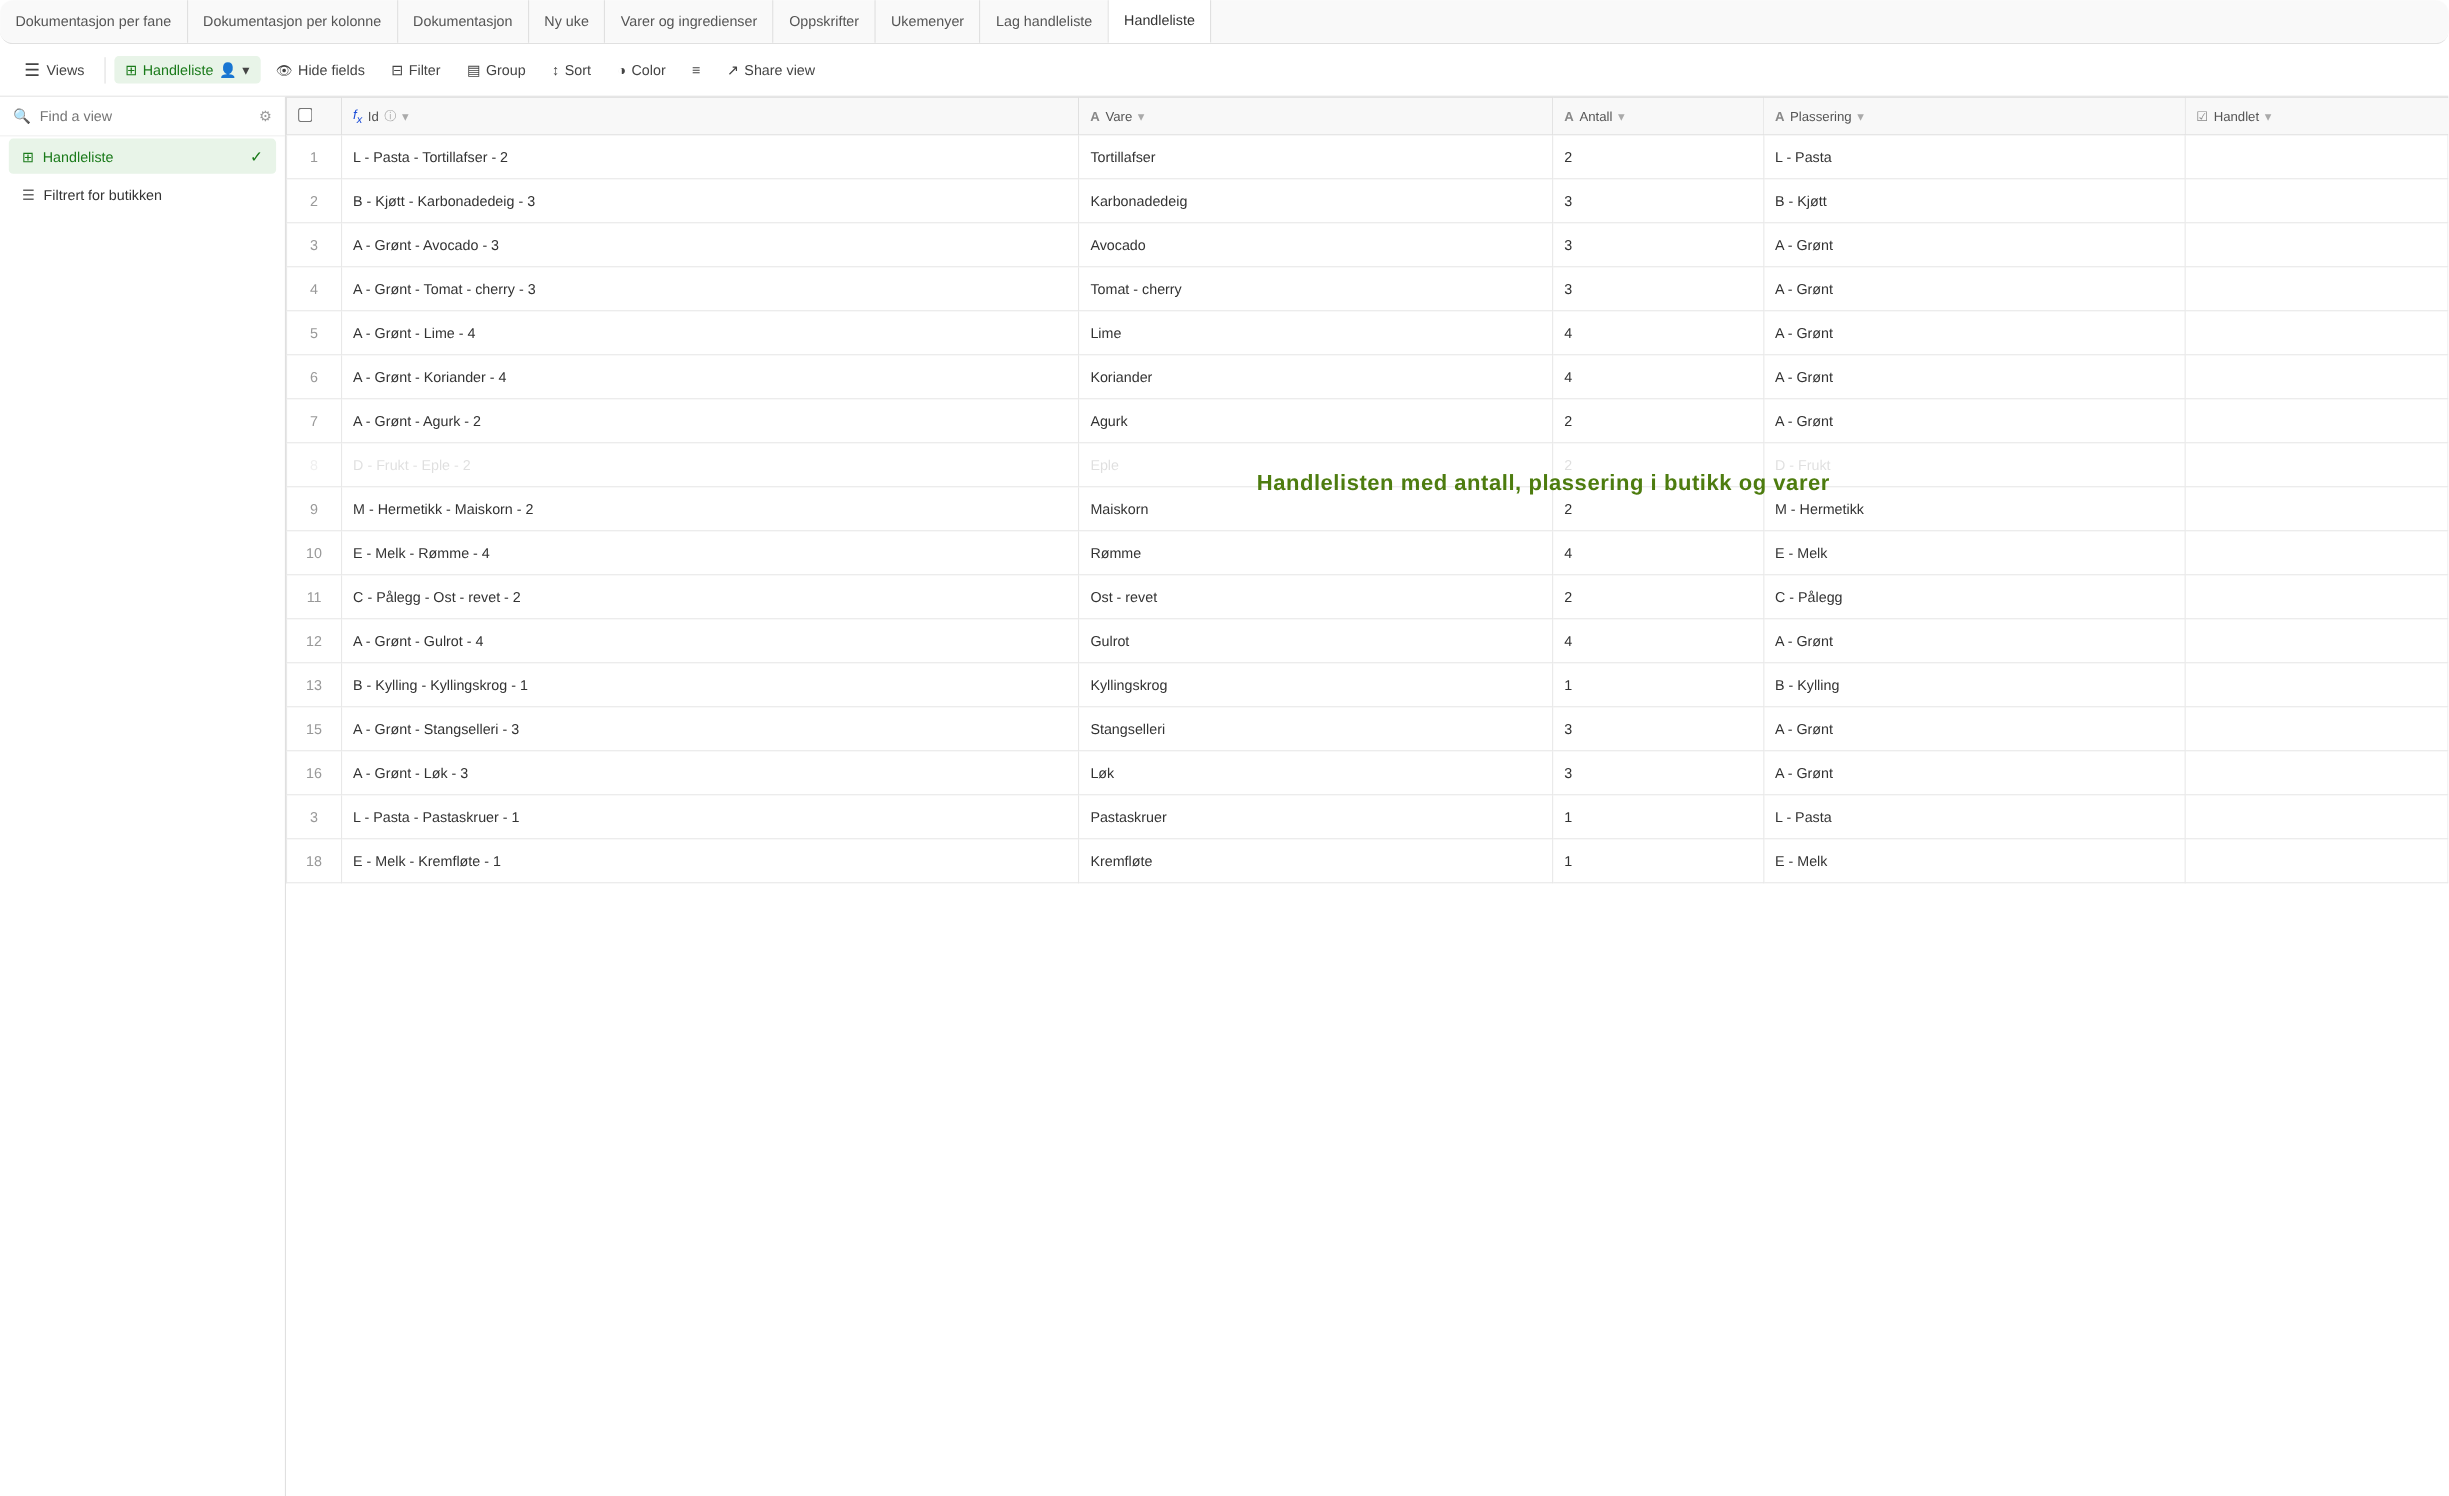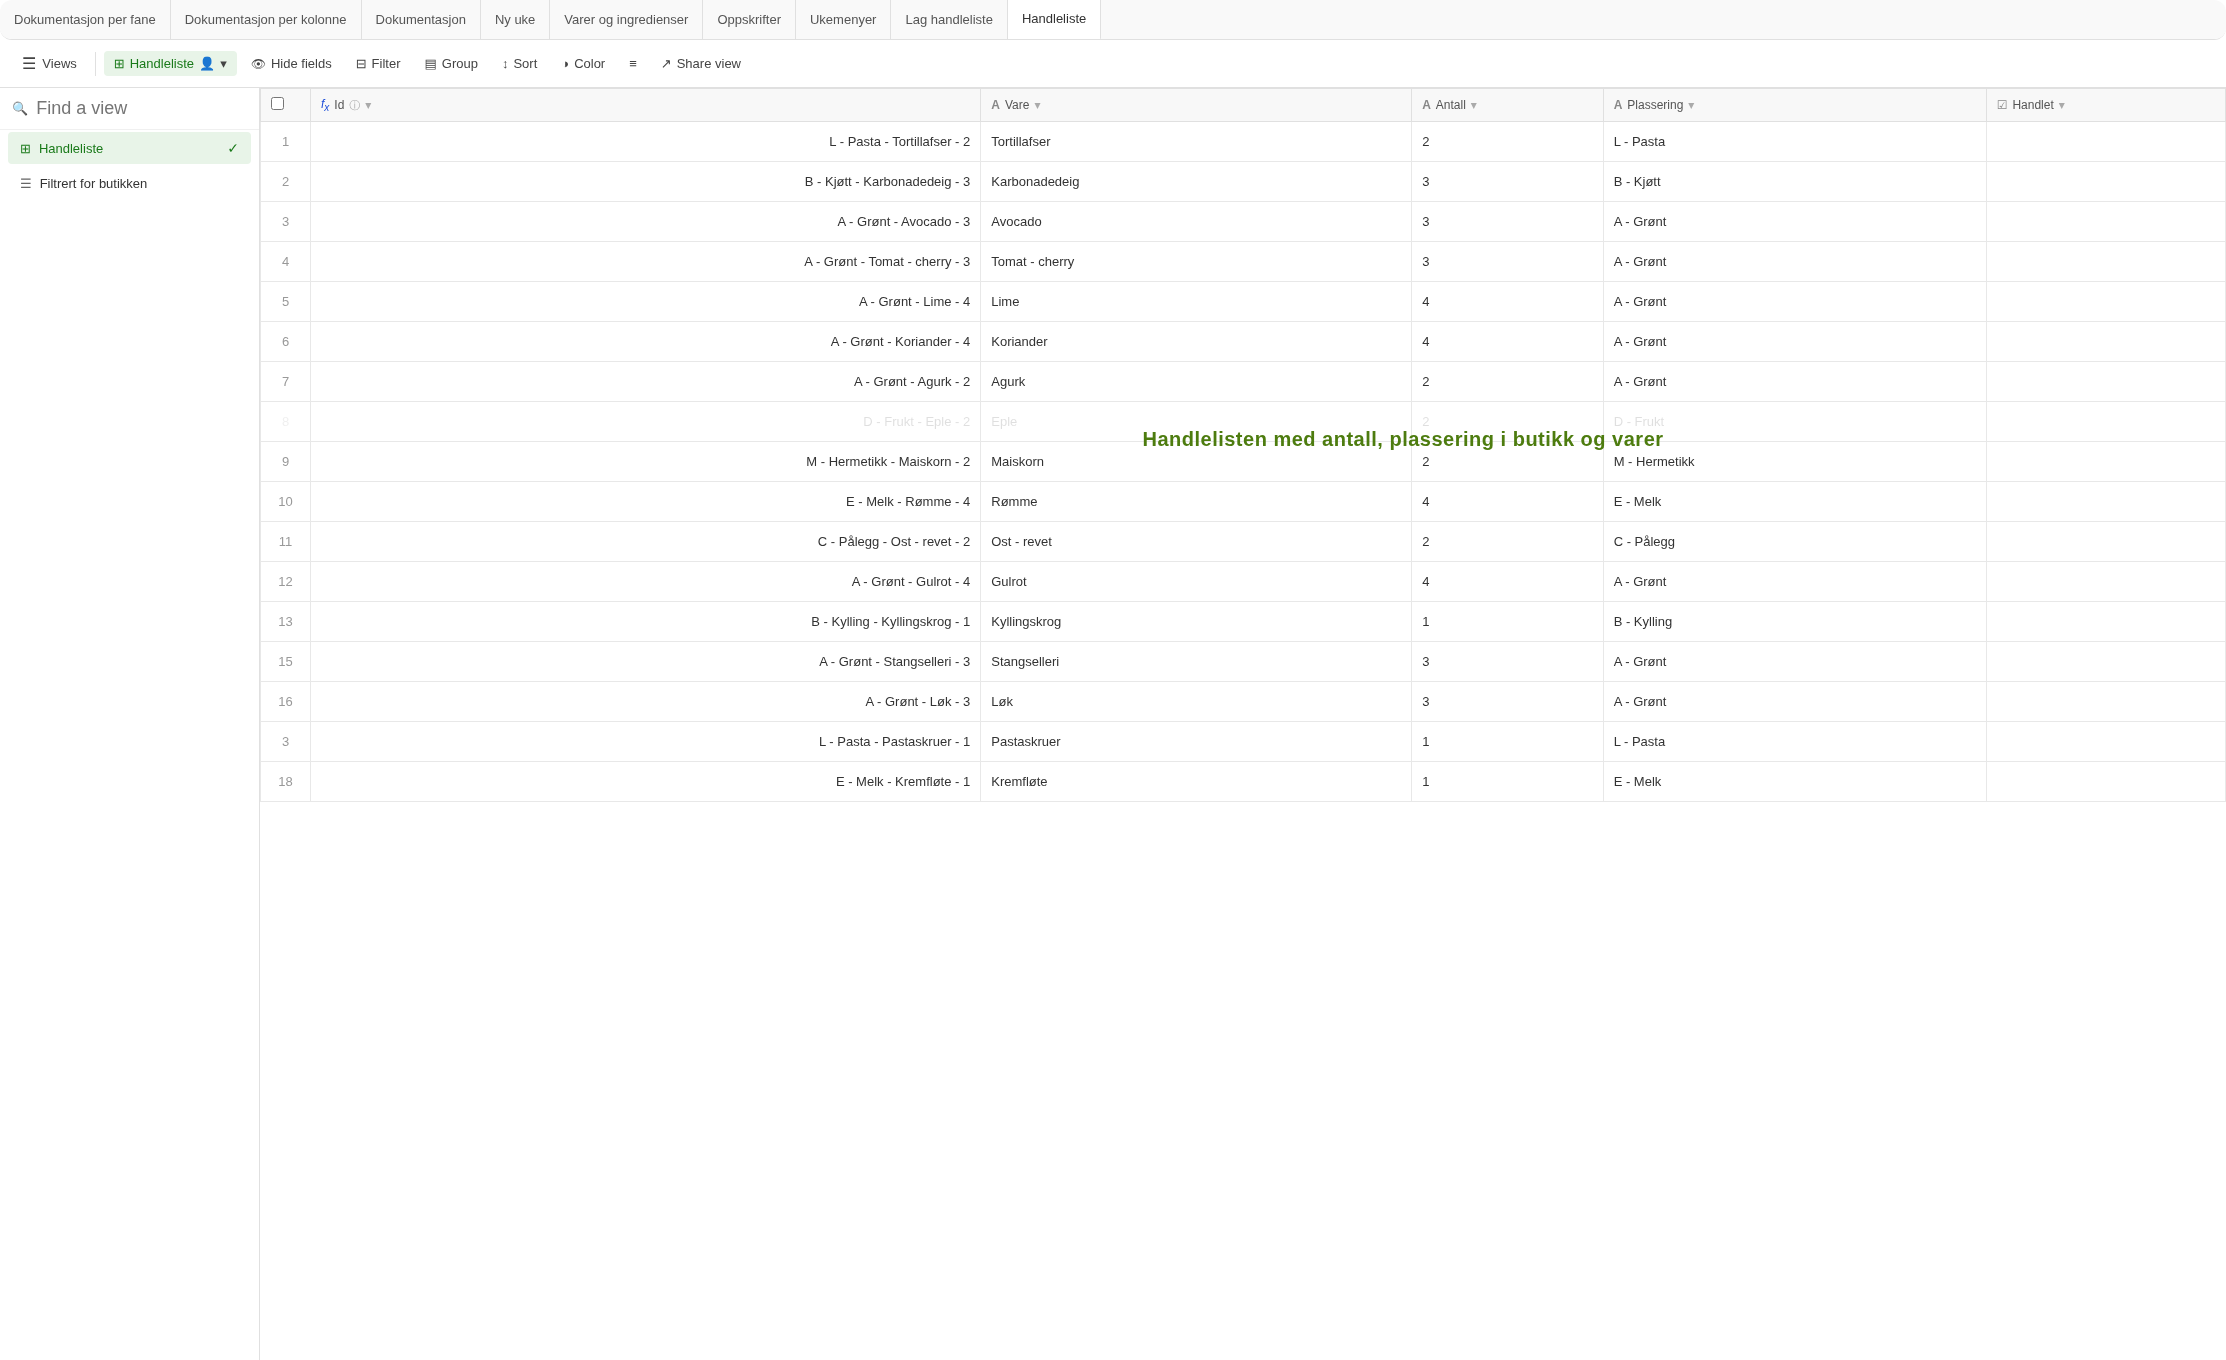--- a/index.html
+++ b/index.html
@@ -92,21 +92,21 @@
     .sidebar-search {
       display: flex;
       align-items: center;
       padding: 10px 12px;
       gap: 8px;
       border-bottom: 1px solid #f0f0f0;
     }
     .sidebar-search input {
       border: none;
       outline: none;
-      font-size: 18px;
+      font-size: 13px;
       color: #c2410c;
       flex: 1;
       background: none;
     }
     .sidebar-item {
       display: flex;
       align-items: center;
       padding: 8px 12px;
       cursor: pointer;
       gap: 8px;
@@ -153,21 +153,21 @@
       font-size: 13px;
       height: 40px;
     }
     .row-num {
       color: #999;
       font-size: 12px;
       text-align: center;
       width: 50px;
       min-width: 50px;
     }
-    .col-id { min-width: 280px; text-align: right; }
+    .col-id { min-width: 280px; }
     .col-vare { min-width: 180px; }
     .col-antall { min-width: 80px; }
     .col-plassering { min-width: 160px; }
     .col-handlet { min-width: 100px; }
 
     .th-inner {
       display: flex;
       align-items: center;
       gap: 5px;
     }

